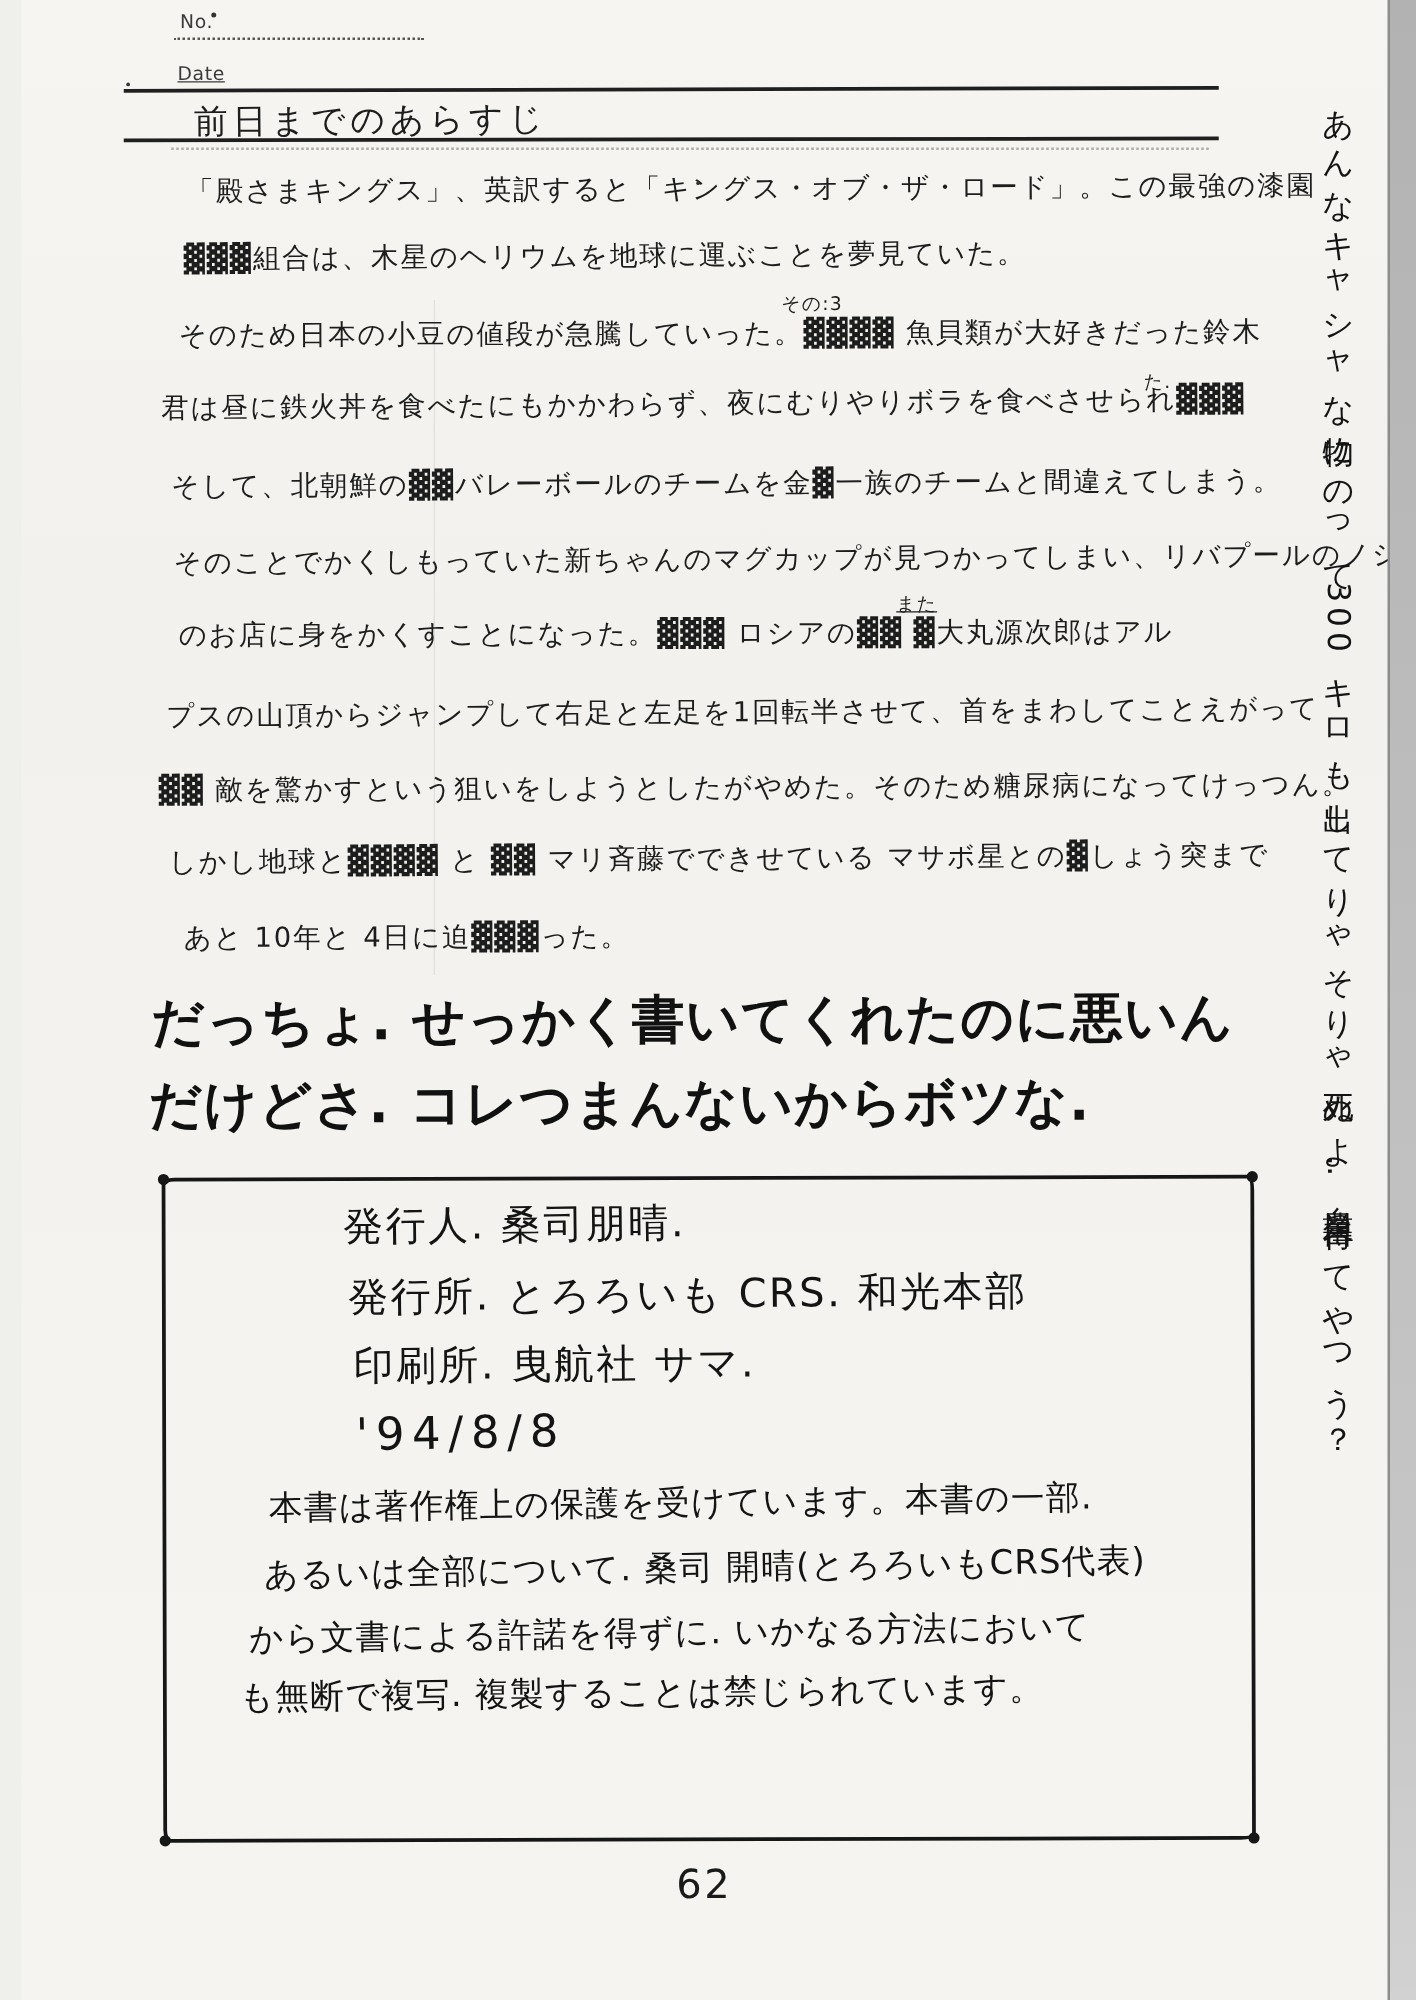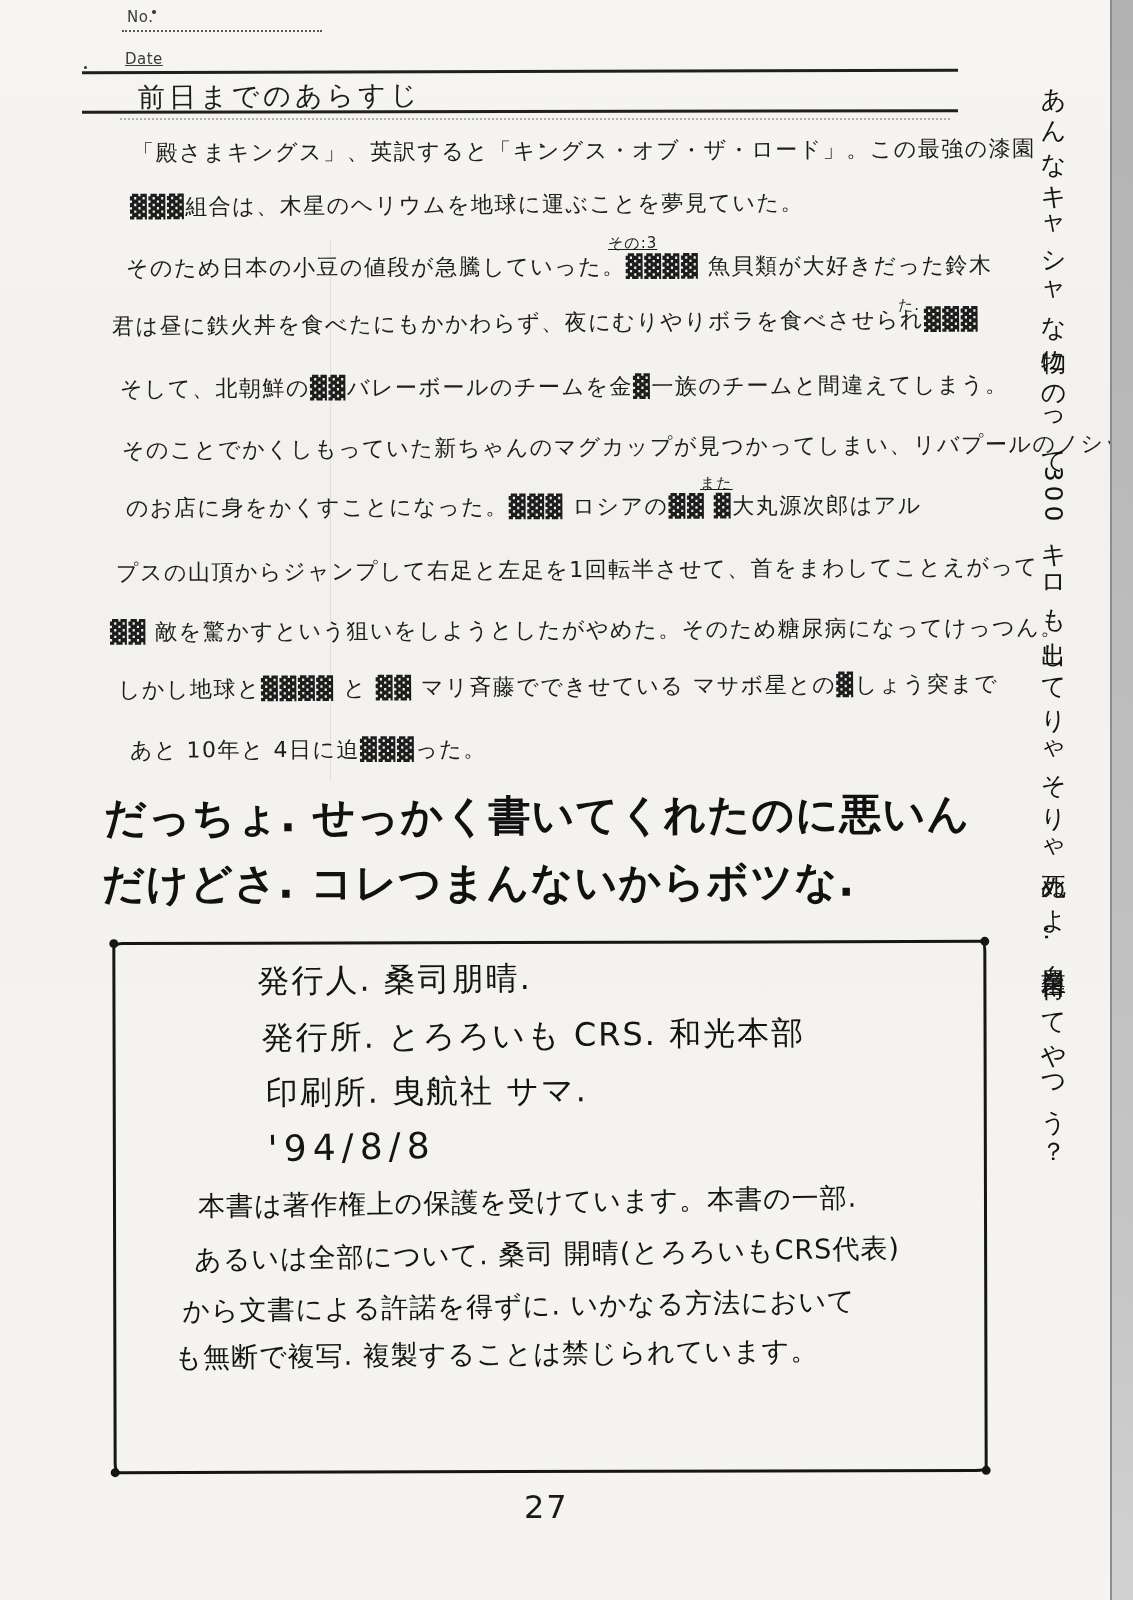--- a/index.html
+++ b/index.html
@@ -3,21 +3,21 @@
 <meta charset="utf-8">
 <style>
   html,body{margin:0;padding:0;}
   body{
     width:1133px;height:1600px;position:relative;overflow:hidden;
     background:#efefec;
     font-family:"DejaVu Sans",sans-serif;
     color:#222;
   }
   .paper{
-    position:absolute;left:0;top:0;width:1112px;height:1600px;
+    position:absolute;left:17px;top:0;width:1112px;height:1600px;
     background:linear-gradient(180deg,#f6f5f2 0%,#f2f1ed 30%,#f4f3ef 70%,#f5f4f1 100%);
   }
   .scan-edge{
     position:absolute;right:0;top:0;width:21px;height:1600px;
     background:linear-gradient(180deg,#b2b2b2 0%,#bcbcbc 40%,#c6c6c6 80%,#d2d2d2 100%);
     border-left:2px solid #8d8d8d;
   }
   .crease{
     position:absolute;left:330px;top:240px;width:1px;height:540px;
     background:rgba(60,60,60,0.10);
@@ -39,21 +39,21 @@
   .st3{left:126px;top:252px;transform:rotate(-0.2deg);}
   .st4{left:112px;top:308px;transform:rotate(-0.5deg);}
   .st5{left:120px;top:372px;transform:rotate(-0.3deg);}
   .st6{left:122px;top:432px;transform:rotate(-0.4deg);}
   .st7{left:126px;top:492px;transform:rotate(-0.2deg);}
   .st8{left:116px;top:555px;transform:rotate(-0.4deg);}
   .st9{left:110px;top:615px;transform:rotate(-0.3deg);}
   .st10{left:118px;top:672px;transform:rotate(-0.4deg);}
   .st11{left:130px;top:735px;transform:rotate(-0.2deg);}
   .ann{position:absolute;font-size:15px;letter-spacing:1px;color:#1d1d1d;}
-  .ann1{left:608px;top:234px;text-decoration:underline;}
+  .ann1{left:608px;top:234px;}
   .ann2{left:898px;top:296px;}
   .ann3{left:700px;top:474px;text-decoration:underline;}
   .big{position:absolute;font-size:42px;font-weight:600;letter-spacing:1px;color:#111;}
   .big1{left:104px;top:788px;transform:rotate(-0.3deg);}
   .big2{left:102px;top:855px;transform:rotate(-0.2deg);}
   
   .colophon-box{
     position:absolute;left:113px;top:941px;width:868px;height:526px;
     border:3px solid #161616;
     border-radius:10px 4px 12px 6px / 6px 12px 4px 10px;
@@ -123,21 +123,21 @@
     <div class="col-line col-office">発行所. とろろいも CRS. 和光本部</div>
     <div class="col-line col-printer">印刷所. 曳航社 サマ.</div>
     <div class="col-line col-date">'94/8/8</div>
 
     <div class="cr cr1">本書は著作権上の保護を受けています。本書の一部.</div>
     <div class="cr cr2">あるいは全部について. 桑司 開晴(とろろいもCRS代表)</div>
     <div class="cr cr3">から文書による許諾を得ずに. いかなる方法において</div>
     <div class="cr cr4">も無断で複写. 複製することは禁じられています。</div>
   </div>
 
-  <div class="page-number">27</div>
+  <div class="page-number">62</div>
 
   <div class="margin-note">あんなキャシャな物にのって300キロも出してりゃそりゃ死ぬよ‥自業自得ってやつう？</div>
 
   <div class="crease"></div>
   <div class="speck" style="left:152px;top:10px;width:4px;height:4px;"></div>
   <div class="speck" style="left:540px;top:145px;width:3px;height:3px;"></div>
   <div class="speck" style="left:84px;top:66px;width:3px;height:3px;"></div>
 </div>
 
 <div class="scan-edge"></div>

